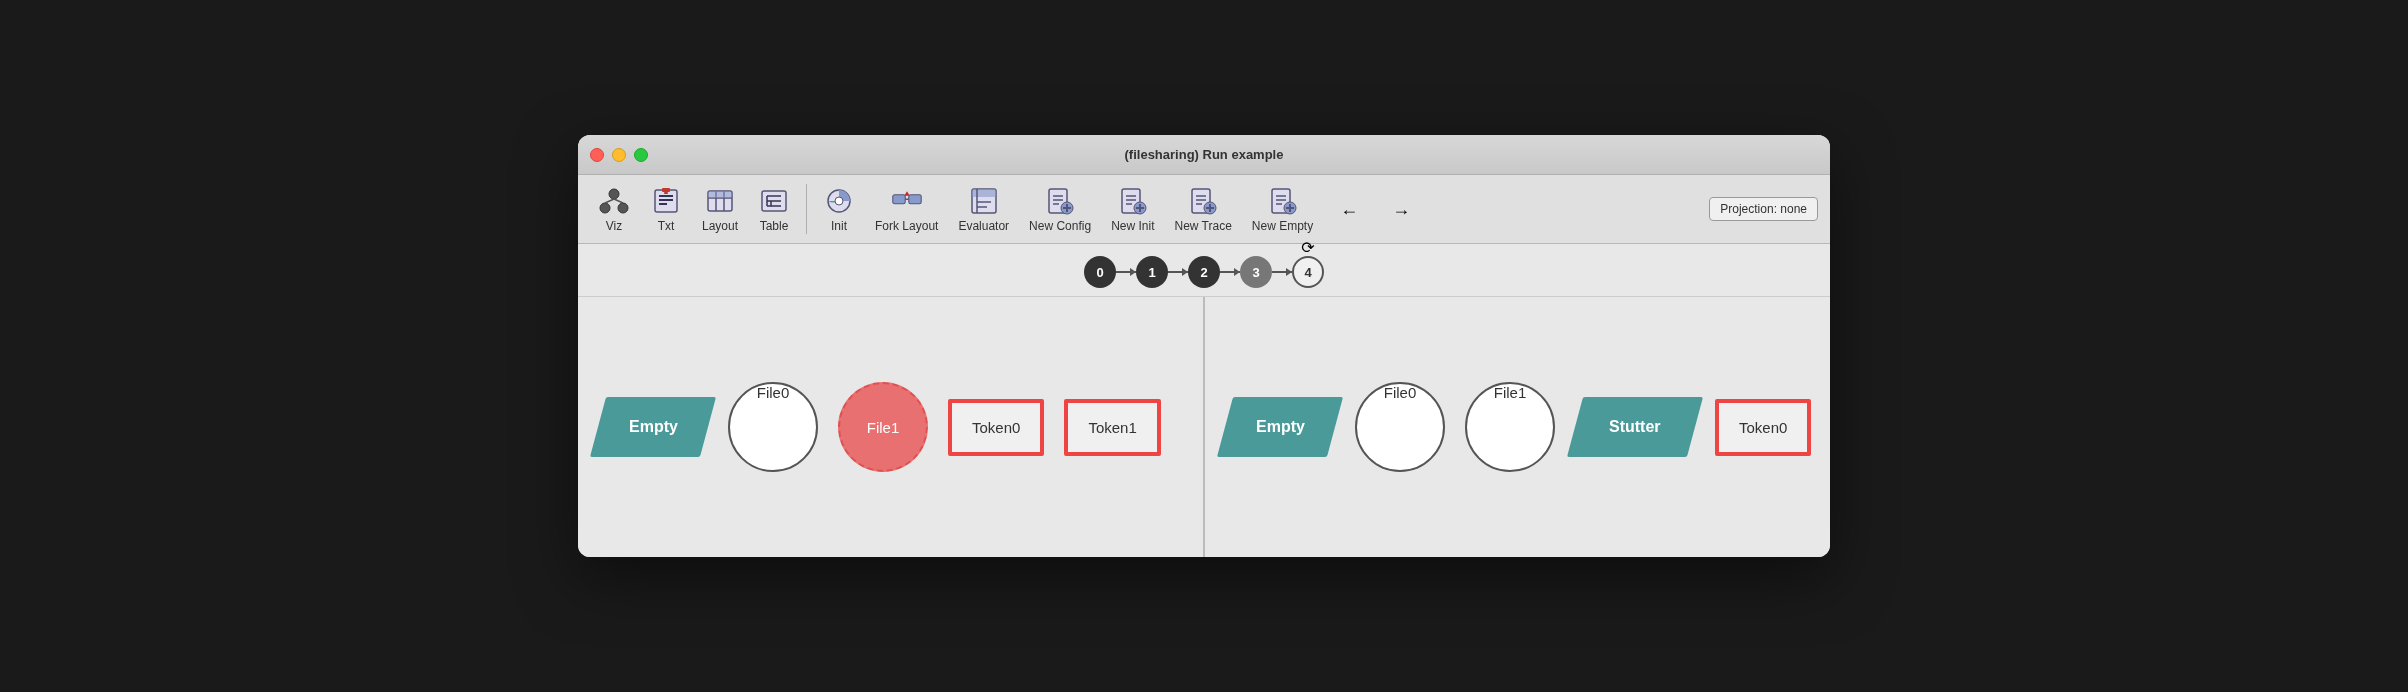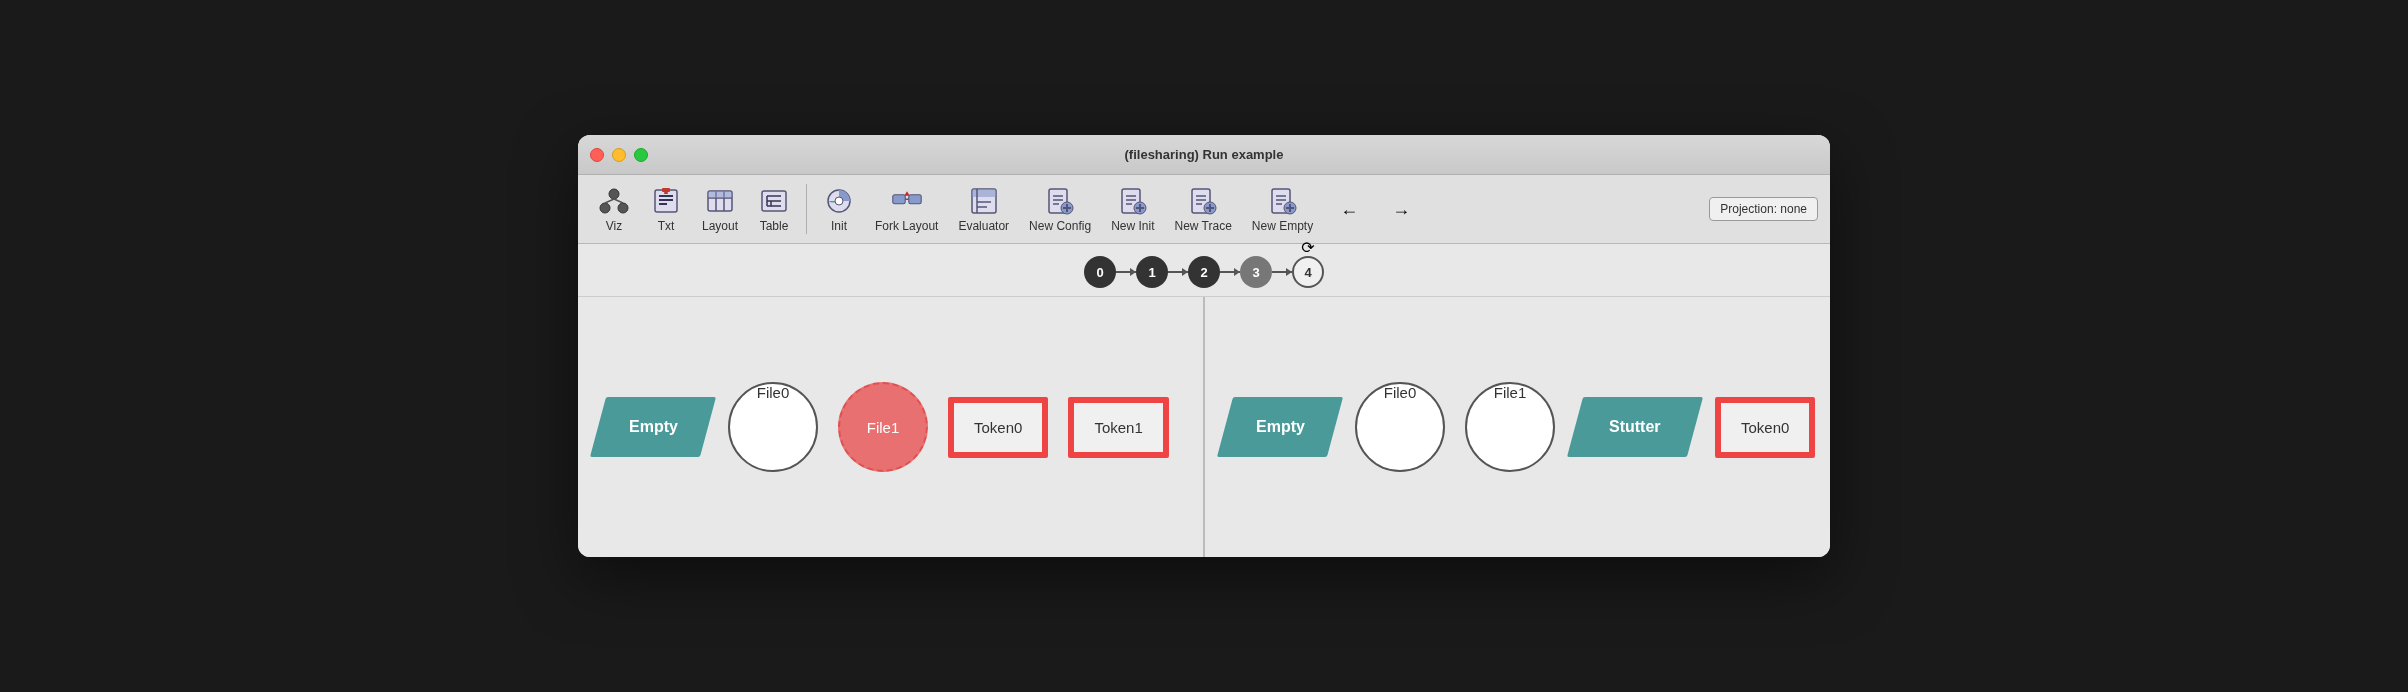--- a/index.html
+++ b/index.html
@@ -223,21 +223,21 @@
       background: #e87070;
       display: flex;
       align-items: center;
       justify-content: center;
       font-size: 15px;
       font-weight: 500;
       cursor: pointer;
       color: white;
     }
     .shape-rect {
-      border: 6px solid #ef4444;
+      border: 4px solid #ef4444;
       background: #f0f0f0;
       padding: 16px 20px;
       font-size: 15px;
       font-weight: 500;
       color: #333;
       cursor: pointer;
       border-radius: 2px;
       min-width: 90px;
       text-align: left;
     }

